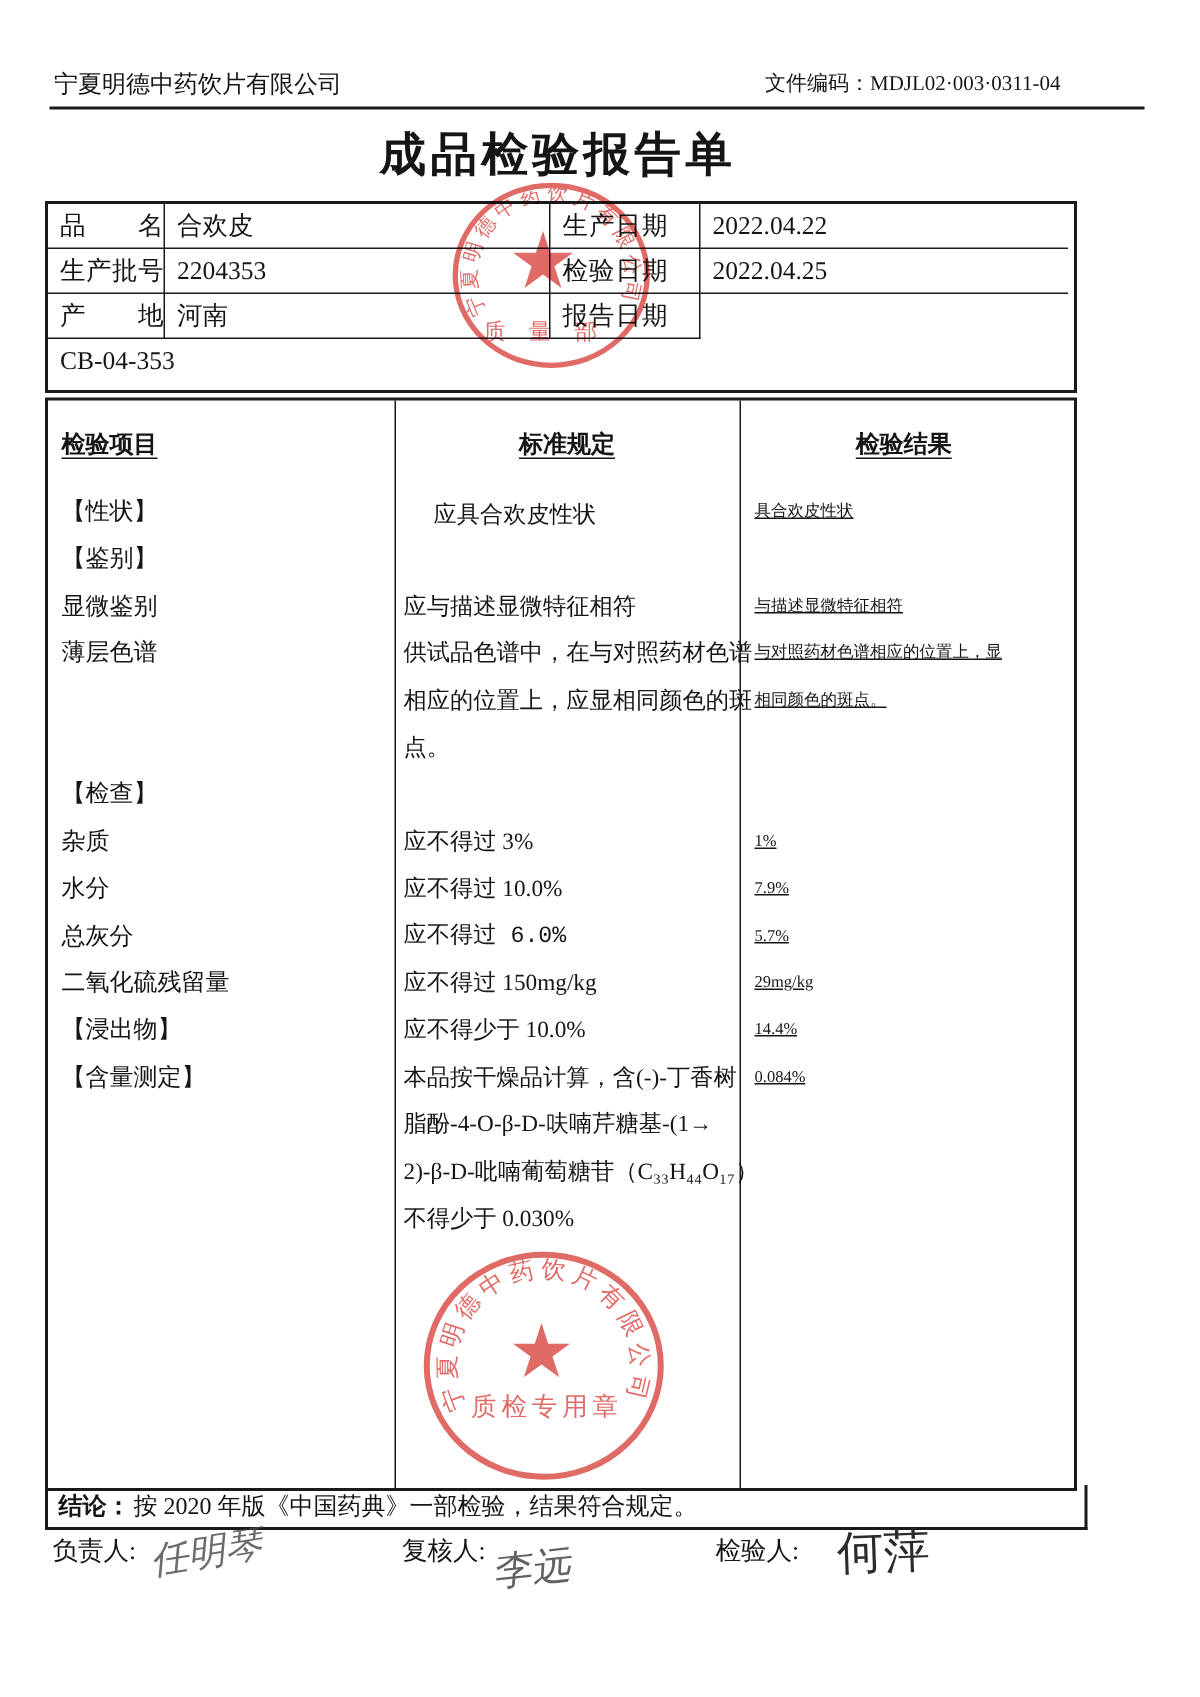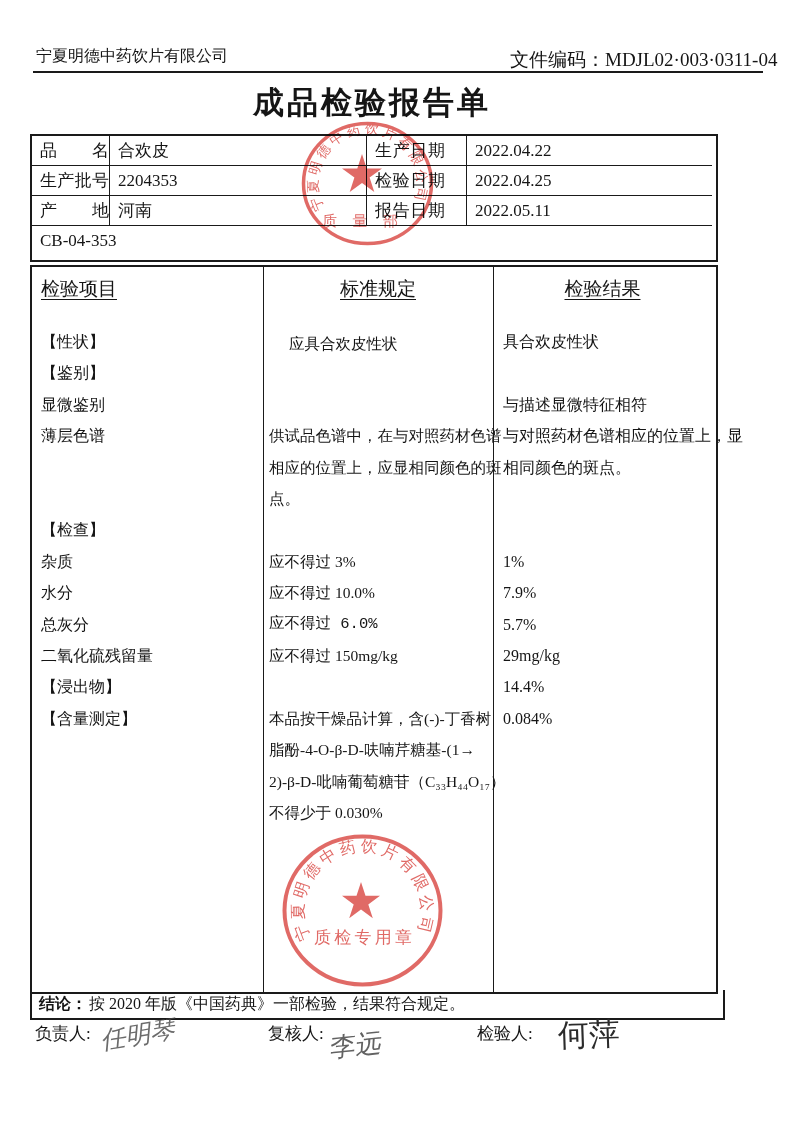--- a/index.html
+++ b/index.html
@@ -3,21 +3,21 @@
 <meta charset="utf-8">
 <style>
   html,body { margin:0; padding:0; background:#ffffff; }
   .page {
     position:relative; width:800px; height:1131px; background:#fff;
     font-family:"Liberation Serif","DejaVu Serif",serif; color:#151515;
     overflow:hidden;
   }
   
   .company   { position:absolute; left:36px; top:46px; font-size:16px; }
-  .doccode   { position:absolute; top:47px; left:510px; font-size:19px; }
+  .doccode   { position:absolute; top:47px; left:510px; font-size:14px; }
   .header-rule { position:absolute; left:33px; top:71px; width:730px; border-top:2px solid #1a1a1a; }
   .title { position:absolute; left:30px; top:82px; width:684px; text-align:center;
            font-size:31px; font-weight:bold; letter-spacing:3px; }
   
   .info-table {
     position:absolute; left:30px; top:134px; width:684px; height:124px;
     border:2px solid #1a1a1a; display:grid;
     grid-template-columns:78px 257px 100px 245px;
     grid-template-rows:repeat(4,30px);
   }
@@ -28,27 +28,27 @@
   .ic.no-b { border-bottom:none; }
   .ic.span2 { grid-column:span 2; }
   .jl { display:inline-block; width:70px; text-align:justify; text-align-last:justify; }
   
   .main-table { position:absolute; left:30px; top:265px; width:684px; height:725px;
                 border:2px solid #1a1a1a; }
   .col  { position:absolute; top:0; height:100%; }
   .col1 { left:0;     width:231px; border-right:1px solid #1a1a1a; }
   .col2 { left:231px; width:230px; border-right:1px solid #1a1a1a; }
   .col3 { left:461px; width:219px; }
-  .col-header { position:absolute; top:9px; width:100%; text-align:center; font-size:19px;
-                text-decoration:underline; text-underline-offset:4px; }
+  .col-header { position:absolute; top:19px; width:100%; text-align:center; font-size:16px;
+                text-decoration:underline; text-underline-offset:4px;font-weight:bold; }
   .col1 .col-header { text-align:left; padding-left:9px; width:auto; }
   .tline { position:absolute; white-space:nowrap; height:31px; line-height:31px; }
   .col1 .tline { left:9px;  font-size:16px; }
   .col2 .tline { left:6px;  font-size:15.5px; }
-  .col3 .tline { left:10px; font-size:16px; }
+  .col3 .tline { left:10px; font-size:11px;text-decoration:underline; }
   
   .conclusion { position:absolute; left:30px; top:990px; width:684px; height:28px;
                 border:2px solid #1a1a1a; border-top:none;
                 display:flex; align-items:center; padding-left:7px; font-size:16px; }
   .conclusion b { font-weight:bold; margin-right:2px; }
   
   .sig-row { position:absolute; left:30px; top:1022px; width:684px; height:70px; font-size:17px; }
   .sig-label { position:absolute; top:0; }
   .sig-name  { position:absolute; color:#474747; }
   .sig-resp  { left:72px;  top:-4px; font-size:25px; transform:rotate(-9deg) skewX(-14deg); opacity:.8; }
@@ -89,21 +89,20 @@
       </div>
     <div class="ic no-r">2022.04.25</div>
 
     <div class="ic">
         <span class="jl">产地</span>
       </div>
     <div class="ic">河南</div>
     <div class="ic">
         <span class="jl">报告日期</span>
       </div>
-    <div class="ic no-r">2022.05.11</div>
 
     <div class="ic span2 no-r no-b">CB-04-353</div>
   </div>
 
   <div class="main-table">
     <div class="col col1">
       <div class="col-header">检验项目</div>
     <div class="tline" style="top: 59px; text-align: right;">【性状】</div>
         <div class="tline" style="top: 90.4px;">【鉴别】</div>
         <div class="tline" style="top: 121.8px;">显微鉴别</div>
@@ -112,27 +111,29 @@
         <div class="tline" style="top: 278.8px;">杂质</div>
         <div class="tline" style="top: 310.2px;">水分</div>
         <div class="tline" style="top: 341.6px;">总灰分</div>
         <div class="tline" style="top: 373px;">二氧化硫残留量</div>
         <div class="tline" style="top: 404.4px;">【浸出物】</div>
         <div class="tline" style="top: 435.8px;">【含量测定】</div>
       </div>
     <div class="col col2">
       <div class="col-header">标准规定</div>
     <div class="tline" style="top: 61px; margin-left: 20px;">应具合欢皮性状</div>
+        <div class="tline" style="top: 121.8px;">应与描述显微特征相符</div>
         <div class="tline" style="top: 153.2px;">供试品色谱中，在与对照药材色谱</div>
         <div class="tline" style="top: 184.6px;">相应的位置上，应显相同颜色的斑</div>
         <div class="tline" style="top: 216px;">点。</div>
         <div class="tline" style="top: 278.8px;">应不得过 3%</div>
         <div class="tline" style="top: 310.2px;">应不得过 10.0%</div>
         <div class="tline" style="top: 341.6px; font-family: Liberation Mono, monospace;">应不得过 6.0%</div>
         <div class="tline" style="top: 373px;">应不得过 150mg/kg</div>
+        <div class="tline" style="top: 404.4px;">应不得少于 10.0%</div>
         <div class="tline" style="top: 435.8px;">本品按干燥品计算，含(-)-丁香树</div>
         <div class="tline" style="top: 467.2px;">脂酚-4-O-β-D-呋喃芹糖基-(1→</div>
         <div class="tline" style="top: 498.6px;">2)-β-D-吡喃葡萄糖苷（C₃₃H₄₄O₁₇）</div>
         <div class="tline" style="top: 530px;">不得少于 0.030%</div>
       </div>
     <div class="col col3">
       <div class="col-header">检验结果</div>
     <div class="tline" style="top: 59px;">具合欢皮性状</div>
         <div class="tline" style="top: 121.8px;">与描述显微特征相符</div>
         <div class="tline" style="top: 153.2px;">与对照药材色谱相应的位置上，显</div>

